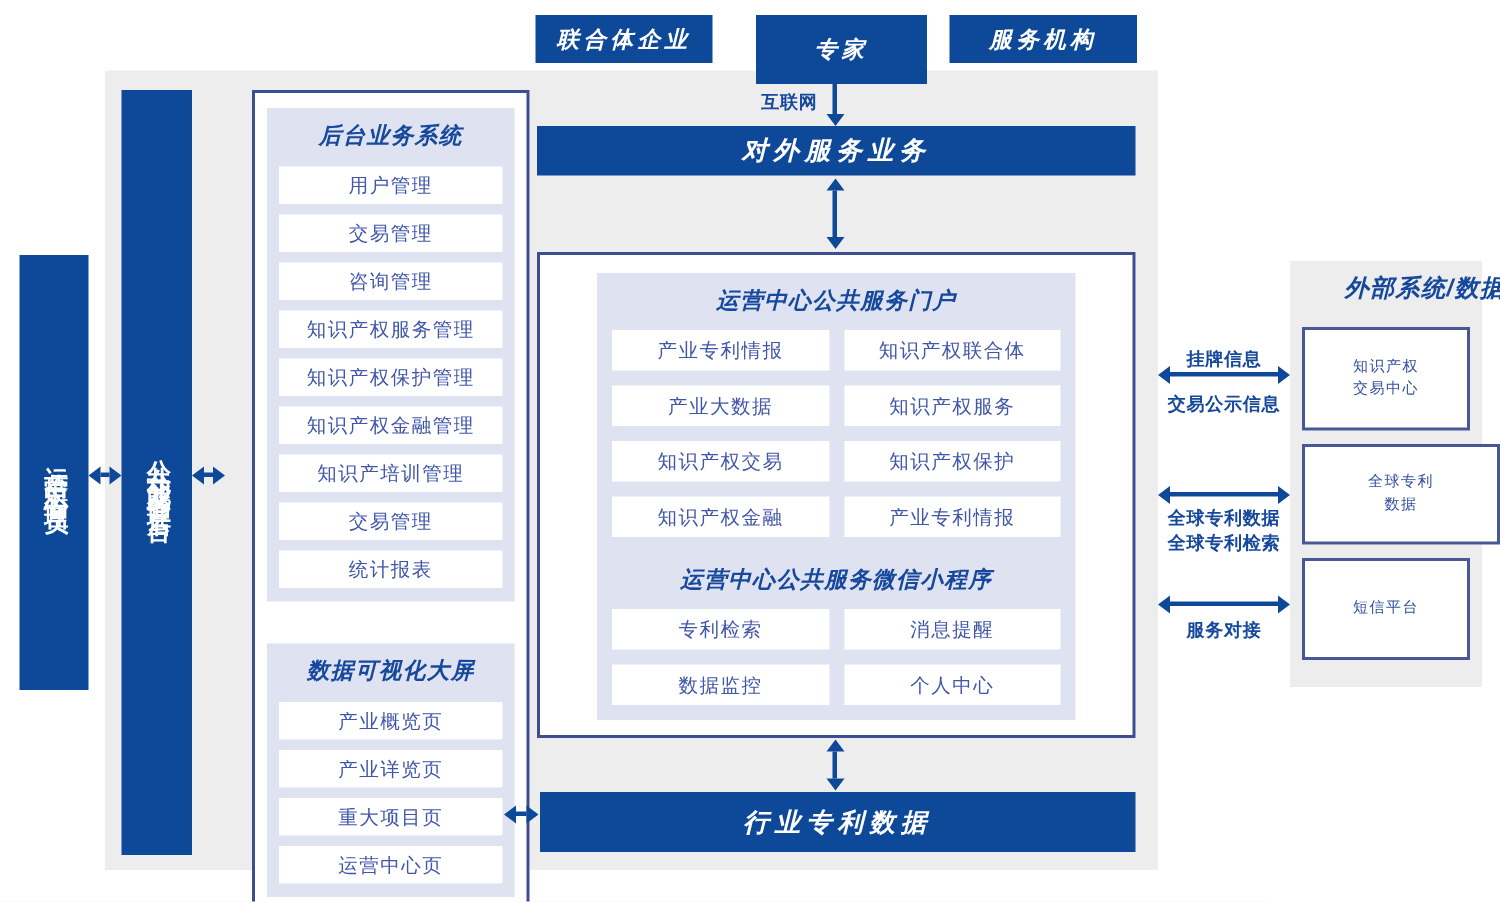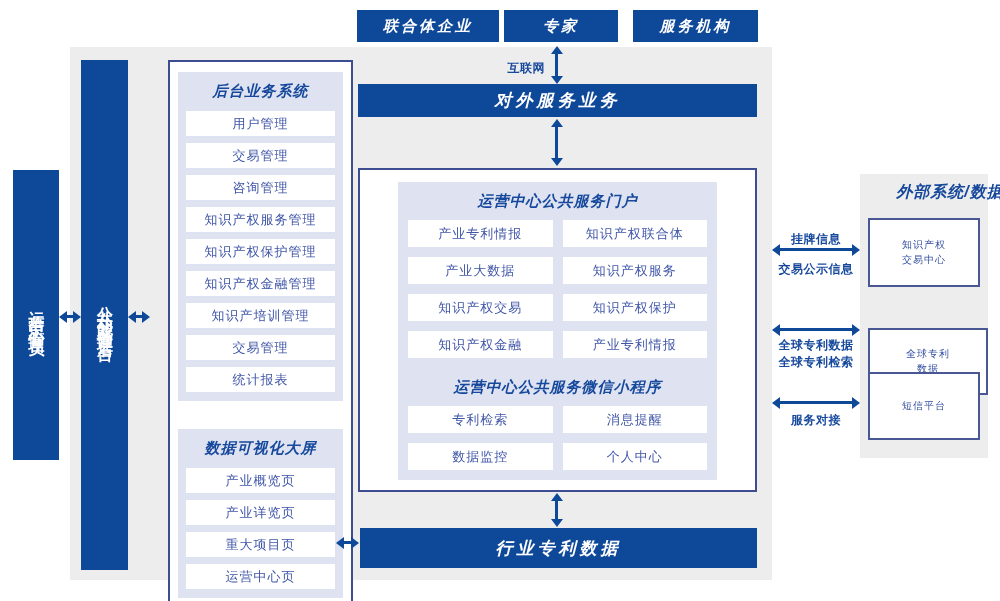--- a/index.html
+++ b/index.html
@@ -52,24 +52,24 @@
     width:0;height:0;border:6px solid transparent;border-bottom:none;border-top:8px solid var(--blue);}
 </style>
 </head>
 <body>
 
 <div class="stage">
 
   <div class="bg" style="left:70px;top:47px;width:702px;height:533px;"></div>
   <div class="bg" style="left:860px;top:174px;width:128px;height:284px;"></div>
 
-  <div class="bluebox" style="left:357px;top:10px;width:142px;height:32px;">
+  <div class="bluebox" style="left:357px;top:10px;width:118px;height:32px;">
       <span>联合体企业</span>
     </div>
-  <div class="bluebox" style="left:504px;top:10px;width:114px;height:32px;">
+  <div class="bluebox" style="left:504px;top:10px;width:114px;height:46px;">
       <span>专家</span>
     </div>
   <div class="bluebox" style="left:633px;top:10px;width:125px;height:32px;">
       <span>服务机构</span>
     </div>
 
   <div class="slabel" style="left:485px;top:60px;width:60px;text-align:right;">互联网</div>
   <div class="va" style="left:555px;top:54px;height:22px;"></div>
 
   <div class="bluebox bigbar" style="left:358px;top:84px;width:399px;height:33px;">
@@ -135,21 +135,21 @@
 
   <div class="va" style="left:555px;top:501px;height:18px;"></div>
   <div class="ha" style="left:344px;top:541px;width:7px;"></div>
   <div class="bluebox bigbar" style="left:360px;top:528px;width:397px;height:40px;">
       <span>行业专利数据</span>
     </div>
 
   <div class="rtitle" style="left:860px;top:182px;width:112px;padding-left:34px;">外部系统/数据</div>
   <div class="sysbox" style="left:868px;top:218px;width:112px;height:69px;">知识产权
 交易中心</div>
-  <div class="sysbox" style="left:868px;top:296px;width:120px;height:67px;margin-top:32px;">全球专利
+  <div class="sysbox" style="left:868px;top:296px;width:132px;height:67px;">全球专利
 数据</div>
   <div class="sysbox" style="left:868px;top:372px;width:112px;height:68px;">短信平台</div>
 
   <div class="slabel" style="left:774px;top:231px;width:84px;">挂牌信息</div>
   <div class="ha" style="left:780px;top:248px;width:72px;"></div>
   <div class="slabel" style="left:772px;top:261px;width:88px;">交易公示信息</div>
 
   <div class="slabel" style="left:772px;top:308px;width:88px;margin-top:46px;">全球专利检索</div>
   <div class="ha" style="left:780px;top:328px;width:72px;"></div>
   <div class="slabel" style="left:772px;top:337px;width:88px;">全球专利数据</div>

